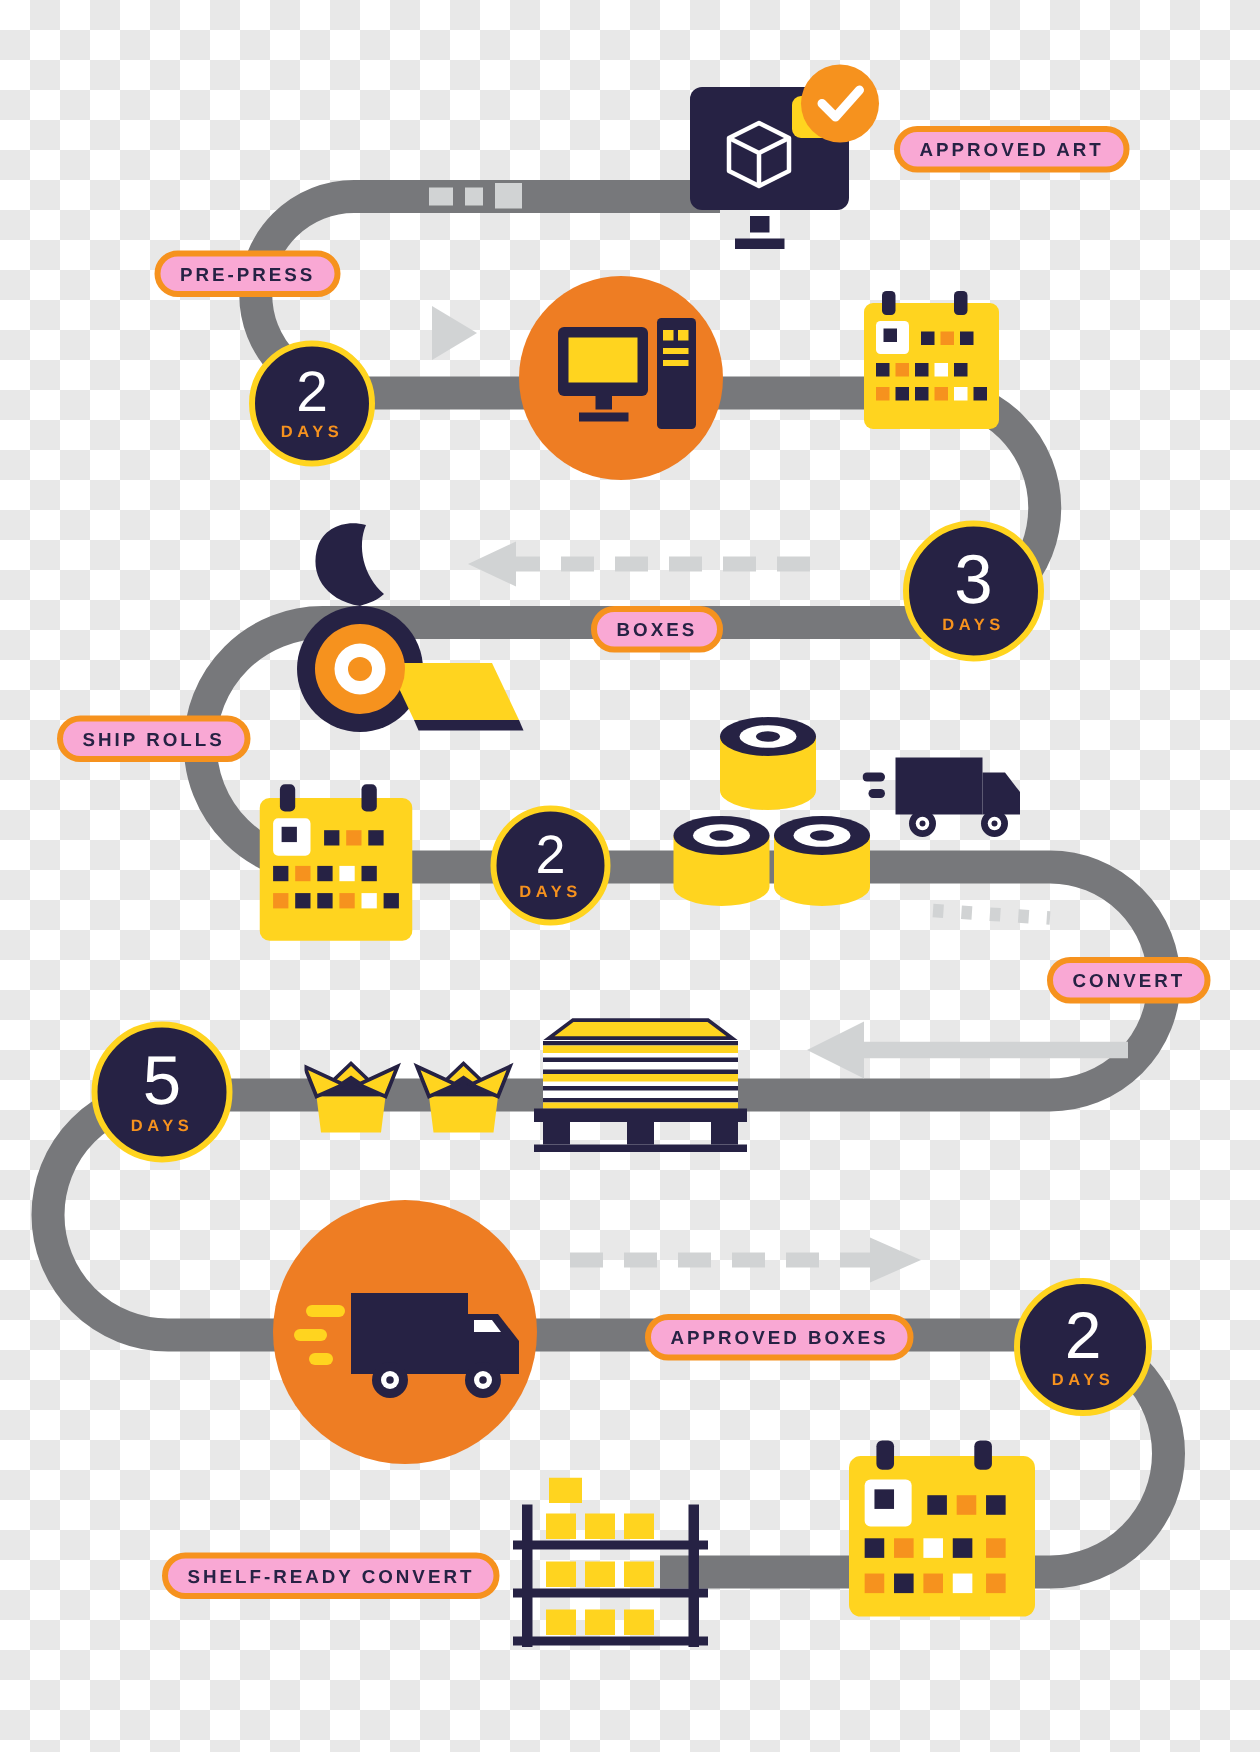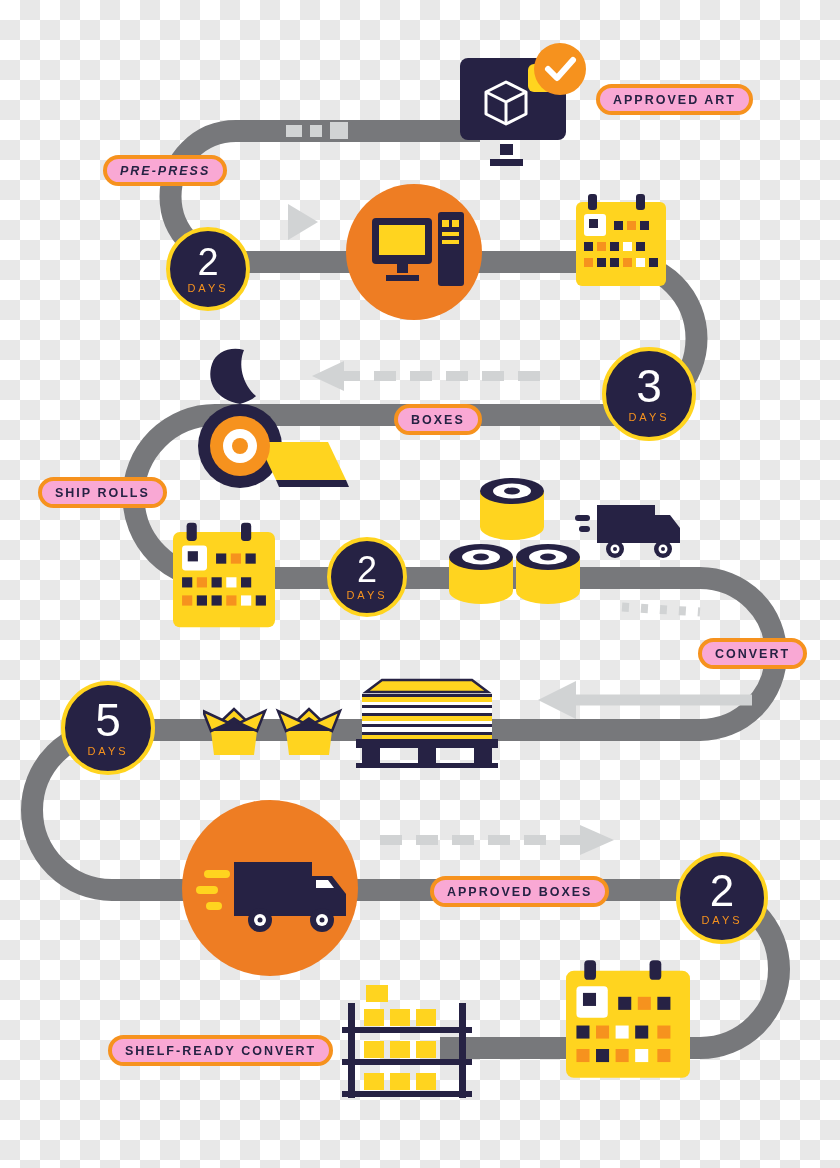--- a/index.html
+++ b/index.html
@@ -19,21 +19,21 @@
     background:#f9a8d4;border:4px solid #f6921e;border-radius:999px;
     color:#262244;font-size:12.5px;font-weight:700;letter-spacing:2px;
     padding:0 13px;height:31px;box-sizing:border-box;white-space:nowrap;
   }
   .day{
     position:absolute;background:#262244;border:4px solid #ffd41f;border-radius:50%;
     display:flex;flex-direction:column;align-items:center;justify-content:center;
     color:#ffffff;box-sizing:border-box;
   }
   .day .num{line-height:0.95;font-weight:400;}
-  .day .word{color:#f6921e;font-size:11px;letter-spacing:3px;margin-top:2px;font-weight:400;}
+  .day .word{color:#f6921e;font-size:11px;letter-spacing:3px;margin-top:2px;font-weight:700;}
   svg{display:block;}
 </style>
 </head>
 <body>
 
 <svg class="abs" style="left:0;top:0;" width="840" height="1168" viewBox="0 0 840 1168">
   <path d="M 480 131 H 236 A 65.5 65.5 0 0 0 236 262 H 620 A 76.5 76.5 0 0 1 620 415 H 215 A 81.5 81.5 0 0 0 215 578 H 700 A 76 76 0 0 1 700 730 H 112 A 80 80 0 0 0 112 890 H 700 A 79 79 0 0 1 700 1048 H 440" fill="none" stroke="#77787b" stroke-width="22"></path>
   <g>
     <rect x="286" y="125" width="16" height="12" fill="#d1d3d4"></rect>
     <rect x="310" y="125" width="12" height="12" fill="#d1d3d4"></rect>
@@ -278,21 +278,21 @@
     <rect x="23" y="68" width="10" height="10" fill="#262244"></rect>
     <rect x="38" y="68" width="10" height="10" fill="#f6921e"></rect>
     <rect x="53" y="68" width="10" height="10" fill="#ffffff"></rect>
     <rect x="70" y="68" width="10" height="10" fill="#f6921e"></rect>
   </svg>
 </div>
 
 <div class="pill" style="left:596px;top:84px;">
   <span>APPROVED ART</span>
 </div>
-<div class="pill" style="left:103px;top:155px;font-style:italic;">
+<div class="pill" style="left:103px;top:167px;">
   <span>PRE-PRESS</span>
 </div>
 <div class="pill" style="left:394px;top:404px;">
   <span>BOXES</span>
 </div>
 <div class="pill" style="left:38px;top:477px;">
   <span>SHIP ROLLS</span>
 </div>
 <div class="pill" style="left:698px;top:638px;">
   <span>CONVERT</span>

